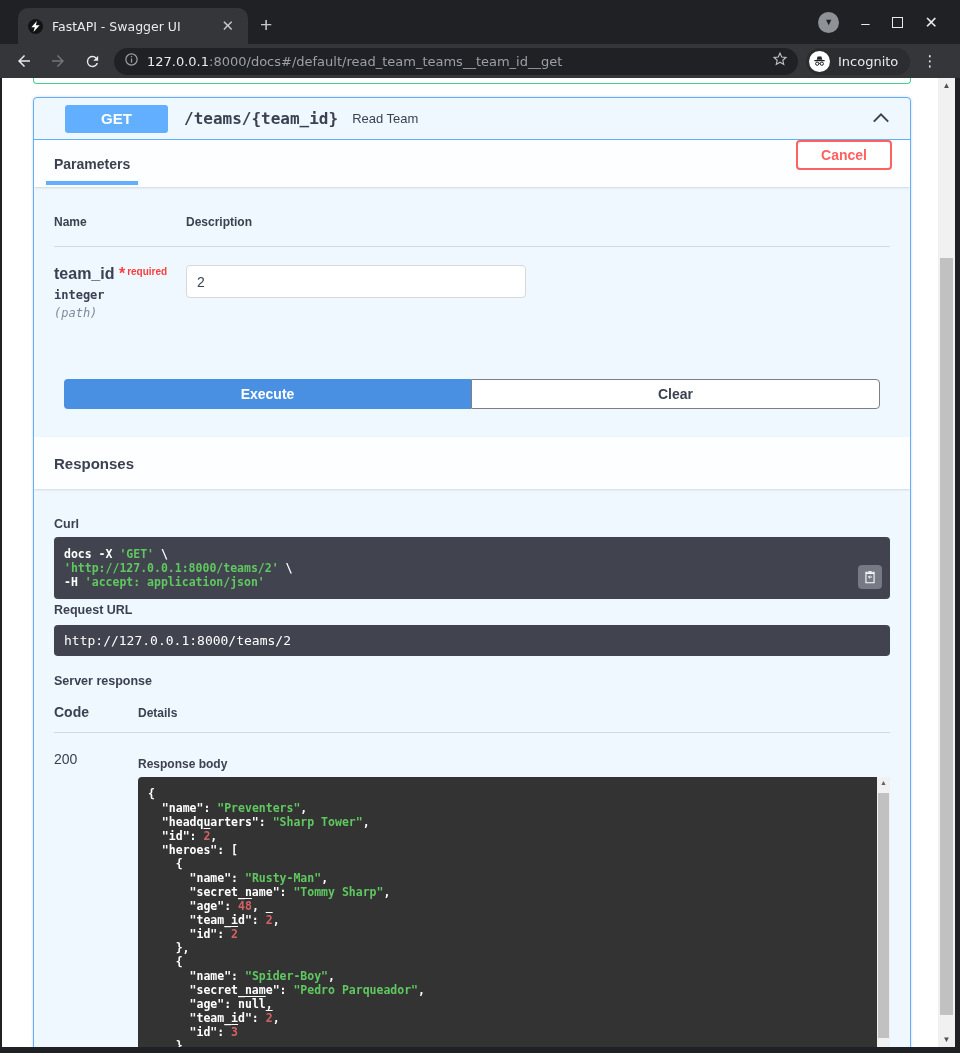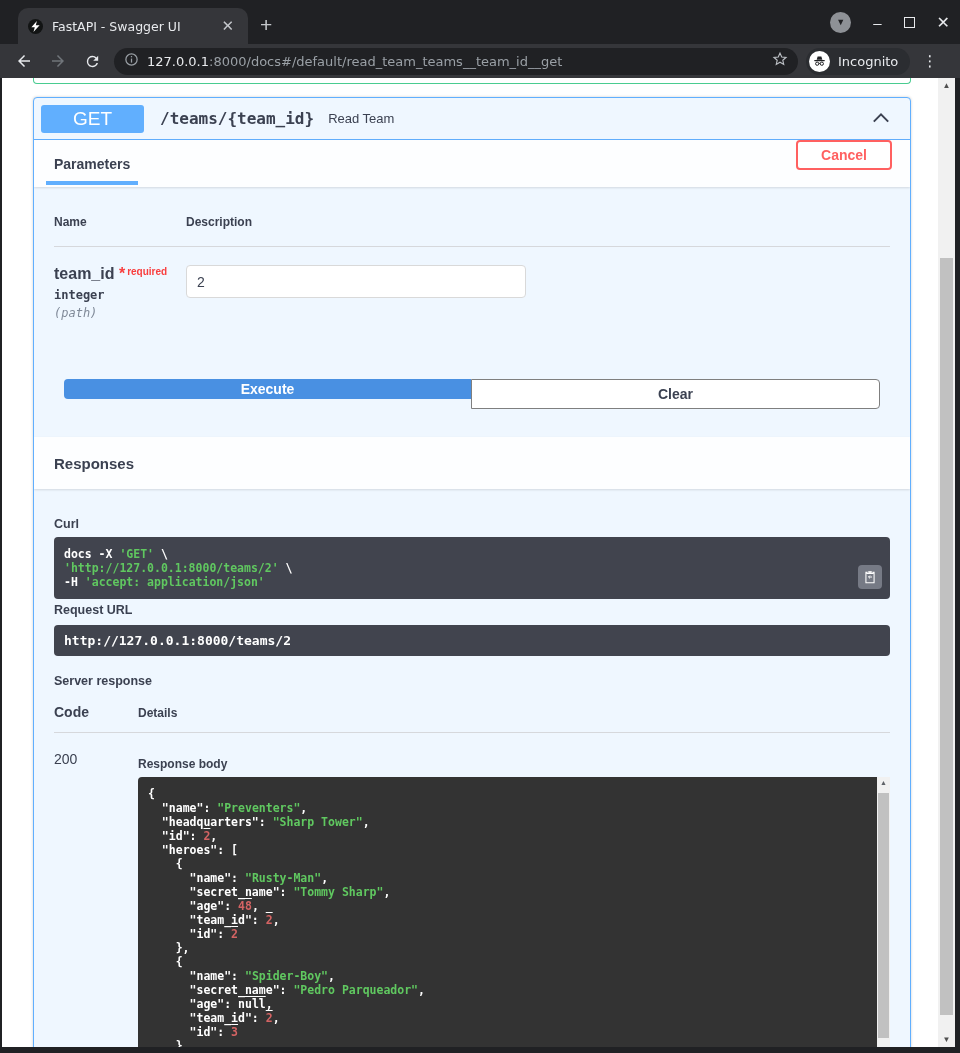--- a/index.html
+++ b/index.html
@@ -5,21 +5,21 @@
   :root{
     --get-blue:#61affe; --opblock-bg:#eff7ff; --execute-blue:#4990e2; --cancel-red:#ff6060;
     --code-bg:#41444e; --response-bg:#333333; --string-green:#60c860; --number-red:#d36363;
     --text-dark:#3b4151; --required-red:#f93e3e; --post-green:#49cc90; --chrome-dark:#202124;
     --toolbar-gray:#35363a;
   }
   *{margin:0;padding:0;box-sizing:border-box;}
   body{width:960px;height:1053px;overflow:hidden;font-family:"Liberation Sans",sans-serif;}
   .window{position:relative;width:960px;height:1053px;background:var(--chrome-dark);}
   
-  .titlebar{position:absolute;top:0;left:0;right:0;height:28px;background:var(--chrome-dark);}
+  .titlebar{position:absolute;top:0;left:0;right:12px;height:28px;background:var(--chrome-dark);}
   .tab{position:absolute;left:18px;top:8px;width:230px;height:36px;background:var(--toolbar-gray);
        border-radius:10px 10px 0 0;display:flex;align-items:center;padding:0 10px;color:#e8eaed;}
   .favicon{width:15px;height:15px;border-radius:50%;background:#121414;display:flex;align-items:center;justify-content:center;flex:none;}
   .tab-title{font-size:12.5px;margin-left:9px;white-space:nowrap;flex:1;font-family:"DejaVu Sans",sans-serif;}
   .tab-close{color:#c4c7cb;font-size:15px;padding:0 4px;cursor:default;}
   .newtab{position:absolute;left:260px;top:14px;color:#c4c7cb;font-size:21px;line-height:21px;}
   .winbtns{position:absolute;right:10px;top:12px;display:flex;align-items:center;gap:22px;color:#e8eaed;}
   .circle-btn{width:21px;height:21px;border-radius:50%;background:#8e9196;display:flex;align-items:center;justify-content:center;}
   .circle-btn span{color:#202124;font-size:9px;line-height:9px;}
   .minimize{font-size:15px;line-height:8px;color:#e8eaed;}
@@ -40,55 +40,55 @@
   .viewport{position:absolute;top:78px;left:2px;width:953px;height:969px;background:#fff;overflow:hidden;}
   .pagebar{position:absolute;top:0;right:0;width:17px;height:100%;background:#f1f1f1;}
   .pagebar .arrow{position:absolute;left:0;width:100%;text-align:center;color:#505050;font-size:8px;}
   .pagebar .thumb{position:absolute;left:2px;width:13px;background:#c1c1c1;}
   .content{position:absolute;top:0;left:0;width:936px;height:100%;color:var(--text-dark);}
   .prev-edge{margin:0 27px 0 31px;height:6px;border:1px solid var(--post-green);border-top:none;border-radius:0 0 4px 4px;background:#fff;}
   
   .opblock{margin:13px 27px 0 31px;border:1px solid var(--get-blue);border-radius:4px;background:var(--opblock-bg);
            box-shadow:0 0 3px rgba(0,0,0,.19);overflow:hidden;height:2000px;}
   .summary{height:42px;display:flex;align-items:center;padding:0 20px 0 7px;border-bottom:1px solid var(--get-blue);}
-  .method{width:103px;height:28px;background:var(--get-blue);color:#fff;font-weight:normal;font-size:19px;
-          border-radius:3px;display:flex;align-items:center;justify-content:center;}
+  .method{width:103px;height:28px;background:var(--get-blue);color:#fff;font-weight:bold;font-size:15px;
+          border-radius:3px;display:flex;align-items:center;justify-content:center;margin-left:24px;}
   .path{font-family:"DejaVu Sans Mono",monospace;font-weight:bold;font-size:16px;margin-left:16px;}
   .opdesc{font-size:13px;margin-left:14px;flex:1;}
   .whiteband{background:rgba(255,255,255,.85);box-shadow:0 1px 2px rgba(0,0,0,.12);position:relative;}
   .tabhead{height:47px;display:flex;align-items:flex-start;padding:0 18px 0 12px;}
   .tab-item{position:relative;height:100%;display:flex;align-items:center;padding:0 8px;font-size:14px;font-weight:bold;}
   .tab-item:after{content:"";position:absolute;left:0;bottom:2px;width:100%;height:4px;background:var(--get-blue);}
   .cancel{margin-left:auto;background:#fff;border:2px solid var(--cancel-red);color:var(--cancel-red);
           font-weight:bold;font-size:14px;border-radius:4px;padding:5px 23px;}
   .params{padding:28px 20px 0;}
   .cols{display:flex;font-size:12px;font-weight:bold;padding-bottom:17px;border-bottom:1px solid #d6d8dc;}
   .col1{width:132px;flex:none;}
   .prow{display:flex;padding-top:18px;margin-bottom:59px;}
   .pname{font-size:16px;font-weight:bold;}
   .pstar{color:var(--required-red);}
   .preq{color:var(--required-red);font-size:10px;position:relative;top:-4px;margin-left:2px;}
   .ptype{font-family:"DejaVu Sans Mono",monospace;font-size:12px;font-weight:bold;margin-top:5px;}
   .ploc{font-family:"DejaVu Sans Mono",monospace;font-size:12px;font-style:italic;color:#808a99;margin-top:4px;}
   .pinput{width:340px;height:33px;border:1px solid #d9d9d9;border-radius:4px;font-size:14px;
           color:var(--text-dark);padding:0 10px;font-family:"Liberation Sans",sans-serif;background:#fff;}
   .execwrap{display:flex;padding:0 30px;margin-bottom:28px;}
-  .btn-exec{flex:1;height:20px;background:var(--execute-blue);color:#fff;font-weight:bold;font-size:14px;
+  .btn-exec{flex:1;height:30px;background:var(--execute-blue);color:#fff;font-weight:bold;font-size:14px;
             border:none;border-radius:4px 0 0 4px;}
   .btn-clear{flex:1;height:30px;background:#fff;color:var(--text-dark);font-weight:bold;font-size:14px;
              border:1px solid #7f7f7f;border-radius:0 4px 4px 0;}
   .resphead{height:52px;display:flex;align-items:center;padding:0 20px;font-size:15px;font-weight:bold;}
   .respinner{padding:28px 20px 20px;}
   .small-label{font-size:12.5px;font-weight:bold;}
   .codeblock{position:relative;margin-top:6px;background:var(--code-bg);border-radius:4px;padding:10px;
              font-family:"DejaVu Sans Mono",monospace;font-size:11.5px;line-height:14px;color:#fff;font-weight:bold;}
   .copybtn{position:absolute;right:8px;bottom:10px;width:24px;height:24px;background:#767a85;border:none;
            border-radius:4px;display:flex;align-items:center;justify-content:center;}
   .requrl{margin-top:8px;background:var(--code-bg);border-radius:4px;padding:8px 10px;
-          font-family:"DejaVu Sans Mono",monospace;font-size:13px;font-weight:bold;color:#fff;}
+          font-family:"DejaVu Sans Mono",monospace;font-size:13px;font-weight:normal;color:#fff;}
   .srvlabel{margin-top:18px;}
   .codecols{display:flex;align-items:flex-end;margin-top:16px;padding-bottom:12px;border-bottom:1px solid #d6d8dc;}
   .code-h{width:84px;flex:none;font-size:14px;font-weight:bold;}
   .det-h{font-size:12px;font-weight:bold;}
   .resprow{display:flex;margin-top:16px;}
   .statuscode{width:84px;flex:none;font-size:14px;padding-top:2px;}
   .respbody-label{font-size:12px;font-weight:bold;padding-top:8px;margin-bottom:6px;}
   .respbox{display:flex;height:420px;}
   .respbox pre{flex:1;background:var(--response-bg);border-radius:4px 0 0 4px;padding:10px;overflow:hidden;
                font-family:"DejaVu Sans Mono",monospace;font-size:11.5px;line-height:14px;color:#fff;font-weight:bold;}

